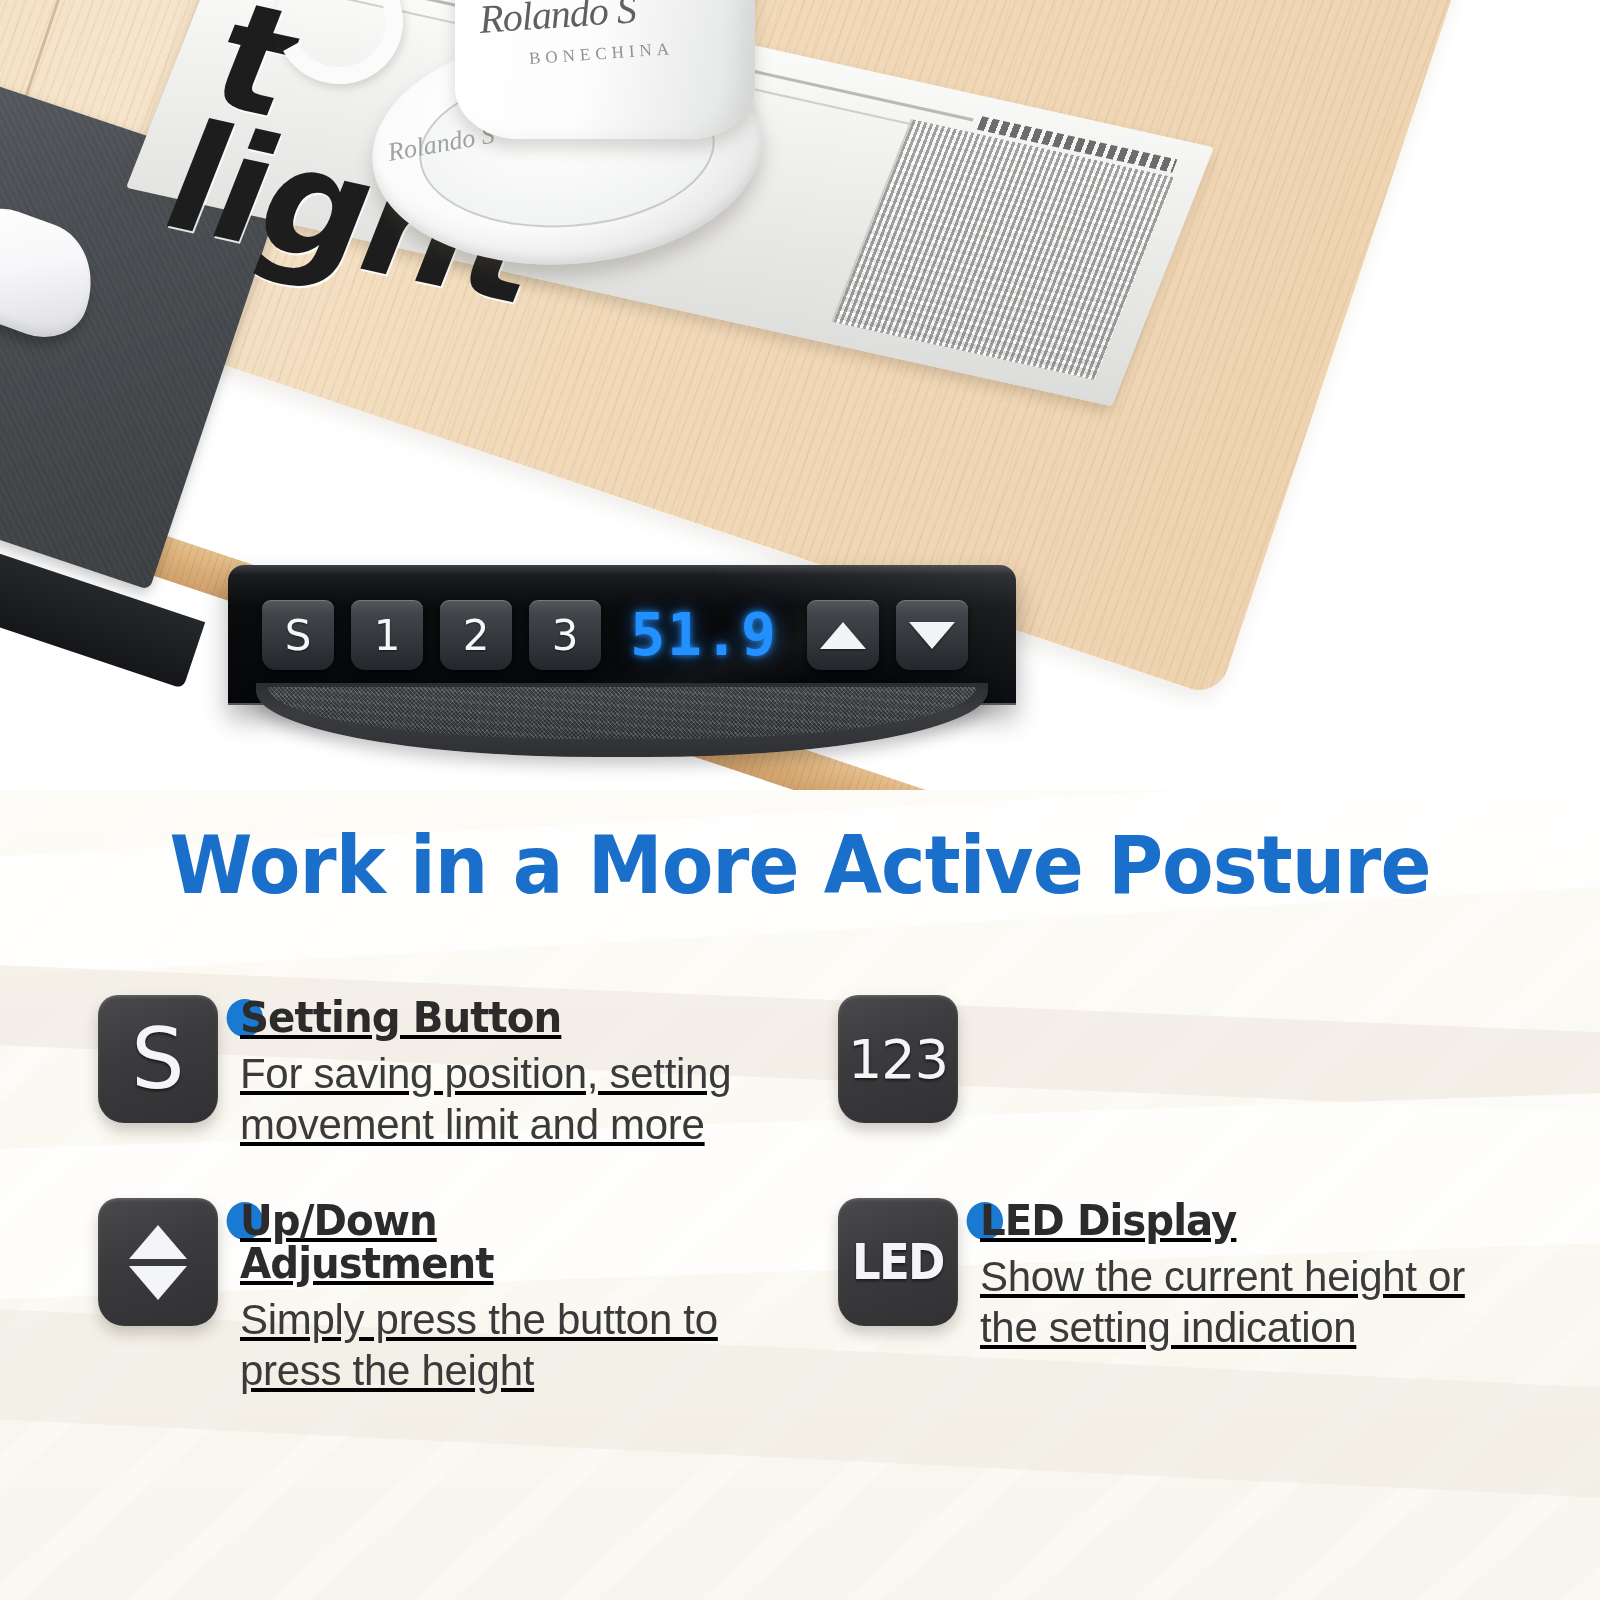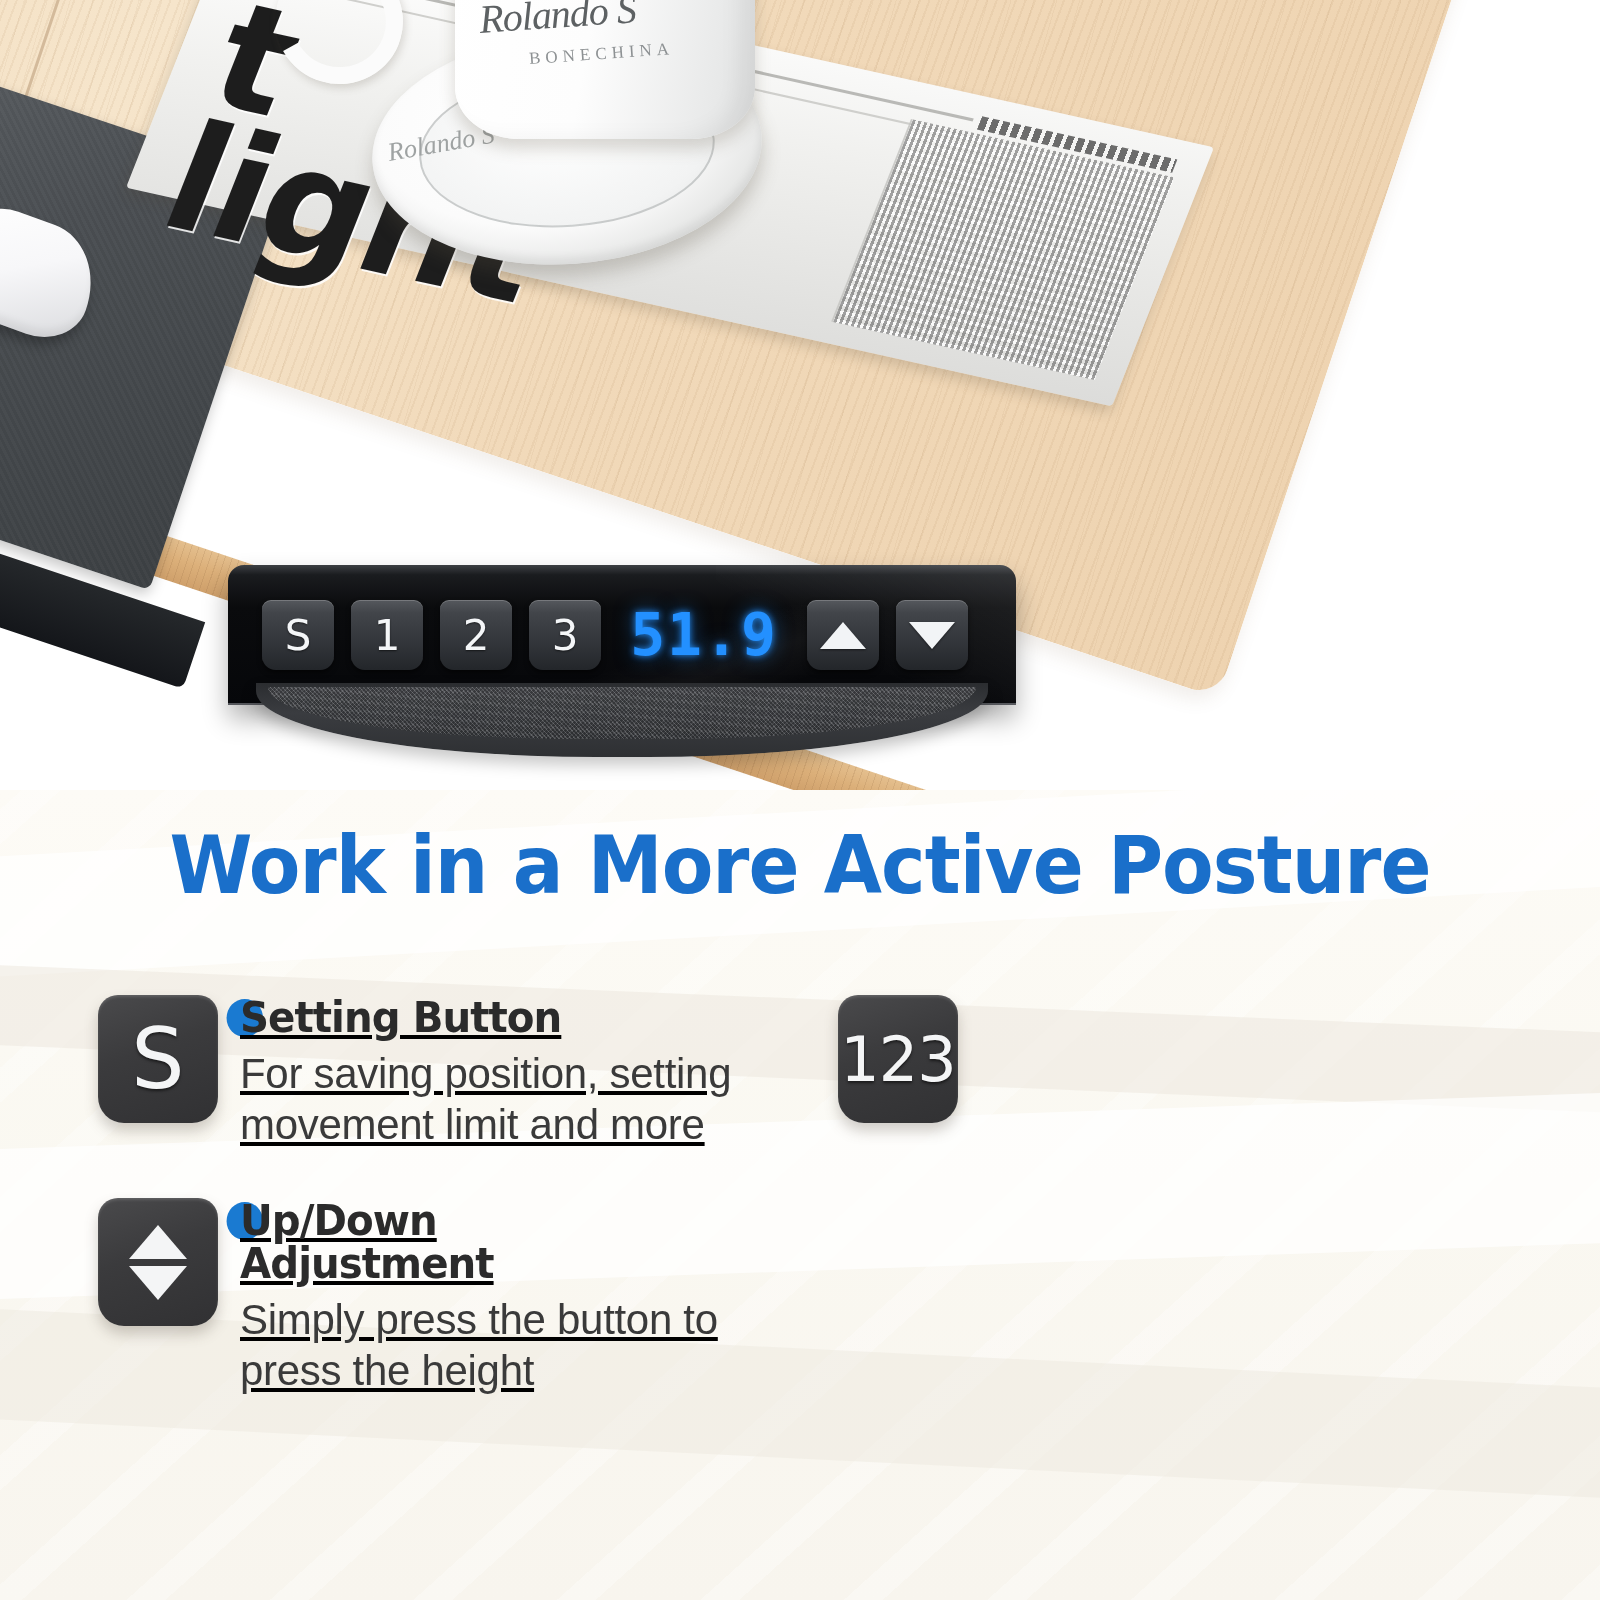--- a/index.html
+++ b/index.html
@@ -285,21 +285,21 @@
     content:""; position:absolute; left:8px; right:8px; bottom:-6px; height:18px;
     background:linear-gradient(180deg,#2e2e30,#1f1f21);
     border-radius:0 0 26px 26px; z-index:-1;
   }
   .keycap .glyph{
     color:#f4f5f6;
     font-family:"DejaVu Sans", sans-serif;
     text-shadow:0 2px 3px rgba(0,0,0,.55);
   }
   .glyph-s   { font-size:84px; font-weight:400; }
-  .glyph-123 { font-size:62px; font-weight:400; letter-spacing:-1px; }
+  .glyph-123 { font-size:54px; font-weight:400; letter-spacing:-1px; }
   .glyph-led { font-size:50px; font-weight:700; letter-spacing:-2px; transform:scaleX(.9); }
   .glyph-ud  { display:flex; flex-direction:column; align-items:center; gap:7px; }
   .glyph-ud .u{
     width:0;height:0;border-left:29px solid transparent;border-right:29px solid transparent;
     border-bottom:34px solid #f4f5f6;
   }
   .glyph-ud .d{
     width:0;height:0;border-left:29px solid transparent;border-right:29px solid transparent;
     border-top:34px solid #f4f5f6;
   }
@@ -425,15 +425,24 @@
           <span class="d"></span>
         </span>
       </div>
       <div class="ftext">
         <div class="ftitle"><span class="dot"></span>Up/Down
 Adjustment</div>
         <div class="fdesc">Simply press the button to press the height</div>
       </div>
     </div>
 
+    <div class="feature">
+      <div class="keycap">
+        <span class="glyph glyph-led">LED</span>
+      </div>
+      <div class="ftext">
+        <div class="ftitle"><span class="dot"></span>LED Display</div>
+        <div class="fdesc">Show the current height or the setting indication</div>
+      </div>
+    </div>
 
   </div>
 </div>
 
 </body></html>

